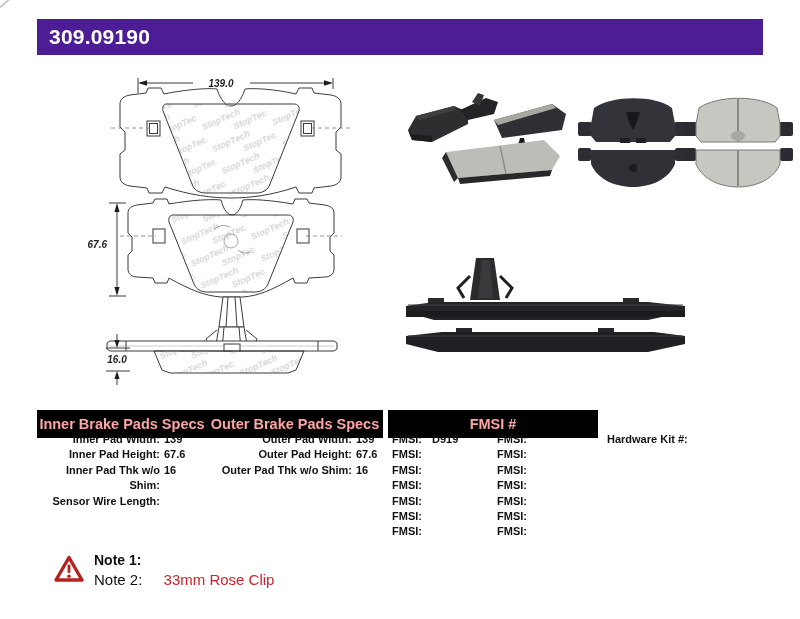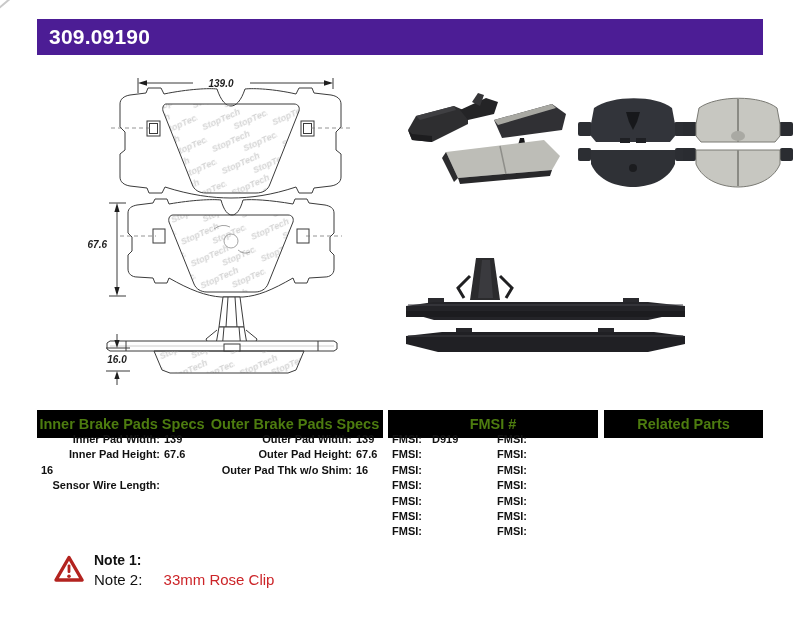--- a/index.html
+++ b/index.html
@@ -20,21 +20,21 @@
   .photo3{position:absolute;left:398px;top:248px;width:295px;height:115px;}
 
   .dim{font-size:10px;font-style:italic;font-weight:bold;fill:#1e1e1e;font-family:"Liberation Sans",sans-serif;}
   .wmtext{font-size:9px;font-style:italic;font-weight:bold;fill:#d4d4d4;font-family:"Liberation Sans",sans-serif;}
   .ln{stroke:#3b3b3b;stroke-width:1;fill:none;}
   .lnf{stroke:#3b3b3b;stroke-width:1;fill:#ffffff;}
   .dash{stroke:#7a7a7a;stroke-width:0.8;stroke-dasharray:4 3;fill:none;}
   .arr{fill:#1e1e1e;}
 
   
-  .thead{position:absolute;top:410px;height:28px;background:#000;color:#4d7c0f;display:flex;align-items:center;justify-content:center;
+  .thead{position:absolute;top:410px;height:28px;background:#000;color:#fca5a5;display:flex;align-items:center;justify-content:center;
     font-size:14.5px;font-weight:bold;}
   #hdr-inner{left:37px;width:170px;}
   #hdr-outer{left:207px;width:176px;}
   #hdr-fmsi{left:388px;width:210px;}
   #hdr-related{left:604px;width:159px;}
 
   .col{position:absolute;top:432px;font-size:11px;font-weight:bold;color:#111;line-height:15.4px;}
   .col-inner{left:37px;width:170px;}
   .col-outer{left:207px;width:176px;}
   .col-fmsi-a{left:392px;width:102px;}
@@ -195,32 +195,32 @@
     <line x1="10" y1="57" x2="285" y2="57" stroke="#45454a" stroke-width="1"></line>
     <rect x="58" y="80" width="16" height="5" fill="#26262a"></rect>
     <rect x="200" y="80" width="16" height="5" fill="#26262a"></rect>
     <polygon points="8,88 44,84 256,84 287,88 287,96 250,104 40,104 8,96" fill="#202024"></polygon>
     <line x1="10" y1="88" x2="285" y2="88" stroke="#3e3e43" stroke-width="1"></line>
   </svg>
 
   <div class="thead" id="hdr-inner">Inner Brake Pads Specs</div>
   <div class="thead" id="hdr-fmsi">FMSI #</div>
   <div class="thead" id="hdr-outer">Outer Brake Pads Specs</div>
-  <div class="thead" id="hdr-related">Related Parts</div>
 
   <div class="col col-inner">
     <div class="spec-row">
       <span class="lbl">Inner Pad Width:</span>
       <span class="val">139</span>
     </div>
     <div class="spec-row">
       <span class="lbl">Inner Pad Height:</span>
       <span class="val">67.6</span>
     </div>
     <div class="spec-row">
+      <span class="lbl">Inner Pad Thk w/o Shim:</span>
       <span class="val">16</span>
     </div>
     <div class="spec-row">
       <span class="lbl">Sensor Wire Length:</span>
       <span class="val"></span>
     </div>
   </div>
 
   <div class="col col-outer">
     <div class="spec-row">
@@ -292,20 +292,26 @@
     <div class="spec-row fmsi-row">
       <span class="lbl2">FMSI:</span>
       <span class="val"></span>
     </div>
     <div class="spec-row fmsi-row">
       <span class="lbl2">FMSI:</span>
       <span class="val"></span>
     </div>
   </div>
 
+  <div class="col col-related">
+    <div class="spec-row rel-row">
+      <span class="lbl2">Hardware Kit #:</span>
+      <span class="val"></span>
+    </div>
+  </div>
 
   <svg class="warn" viewBox="0 0 30 28" xmlns="http://www.w3.org/2000/svg">
     <polygon points="15,2.5 28,25 2,25" fill="#ffffff" stroke="#b3231f" stroke-width="3.4" stroke-linejoin="round"></polygon>
     <rect x="13.6" y="9.5" width="2.8" height="8.5" rx="1.2" fill="#b3231f"></rect>
     <circle cx="15" cy="21.3" r="1.8" fill="#b3231f"></circle>
   </svg>
   <div class="note1">
     <span>Note 1:</span>
     <span></span>
   </div>

